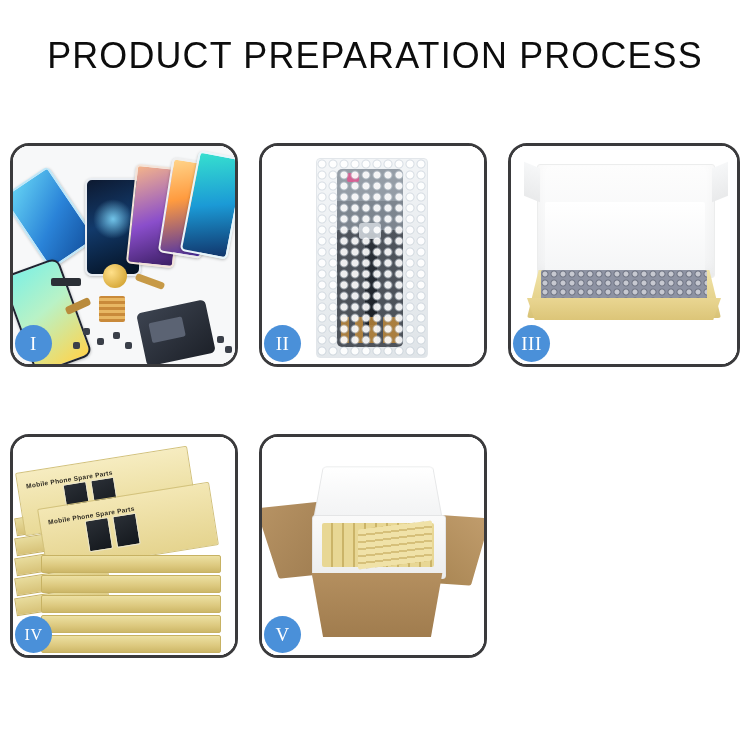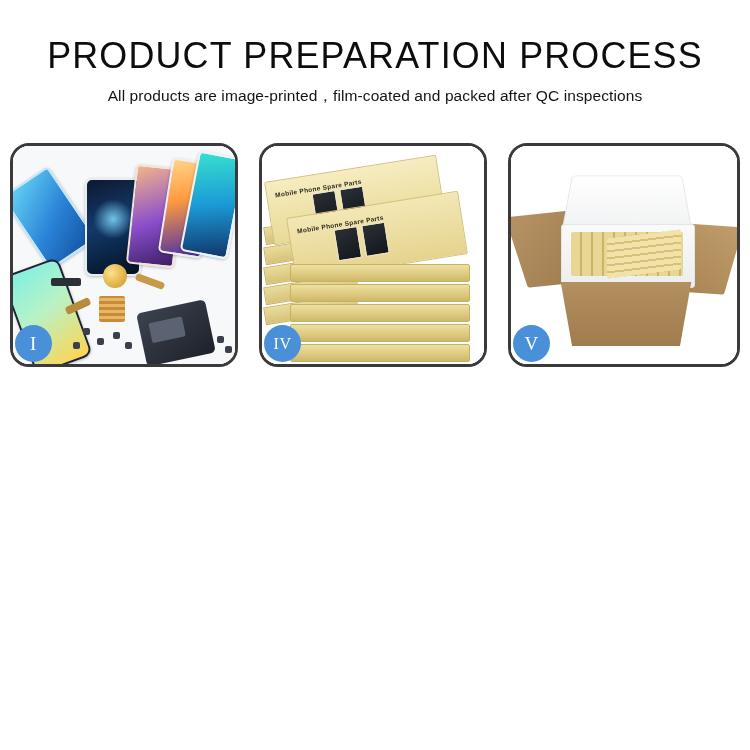--- a/index.html
+++ b/index.html
@@ -353,21 +353,20 @@
     background: rgba(110,88,56,.45);
   }
 </style>
 </head>
 <body>
 
 <div class="page">
 
   <div class="header">
     <h1 class="title">PRODUCT PREPARATION PROCESS</h1>
-    <p class="subtitle">All products are image-printed，film-coated and packed after QC inspections</p>
   </div>
 
   <div class="grid">
 
     <div class="panel">
       <div class="panel-inner">
         <div class="scene s1">
           <div class="ph ph1"></div>
           <div class="ph ph2"></div>
           <div class="ph ph3"></div>
@@ -385,21 +384,48 @@
           <div class="dot" style="left:100px;top:186px"></div>
           <div class="dot" style="left:112px;top:196px"></div>
           <div class="dot" style="left:60px;top:196px"></div>
           <div class="dot" style="left:204px;top:190px"></div>
           <div class="dot" style="left:212px;top:200px"></div>
         </div>
       </div>
       <div class="badge">I</div>
     </div>
 
-
+    <div class="panel">
+      <div class="panel-inner">
+        <div class="scene s2">
+          <div class="bubblebag">
+            <div class="screenpart"></div>
+            <div class="pinkmark"></div>
+            <div class="flexcable"></div>
+            <div class="conn"></div>
+            <div class="goldpads"></div>
+            <div class="bubbles"></div>
+          </div>
+        </div>
+      </div>
+      <div class="badge">II</div>
+    </div>
+
+    <div class="panel">
+      <div class="panel-inner">
+        <div class="scene s3">
+          <div class="lid3"></div>
+          <div class="foam3"></div>
+          <div class="tray3"></div>
+          <div class="wrap3"></div>
+          <div class="tray3front"></div>
+        </div>
+      </div>
+      <div class="badge">III</div>
+    </div>
 
     <div class="panel">
       <div class="panel-inner">
         <div class="scene s4">
           <div class="slab-left" style="left:2px;  top:74px"></div>
           <div class="slab-left" style="left:2px;  top:94px"></div>
           <div class="slab-left" style="left:2px;  top:114px"></div>
           <div class="slab-left" style="left:2px;  top:134px"></div>
           <div class="slab-left" style="left:2px;  top:154px"></div>
 

